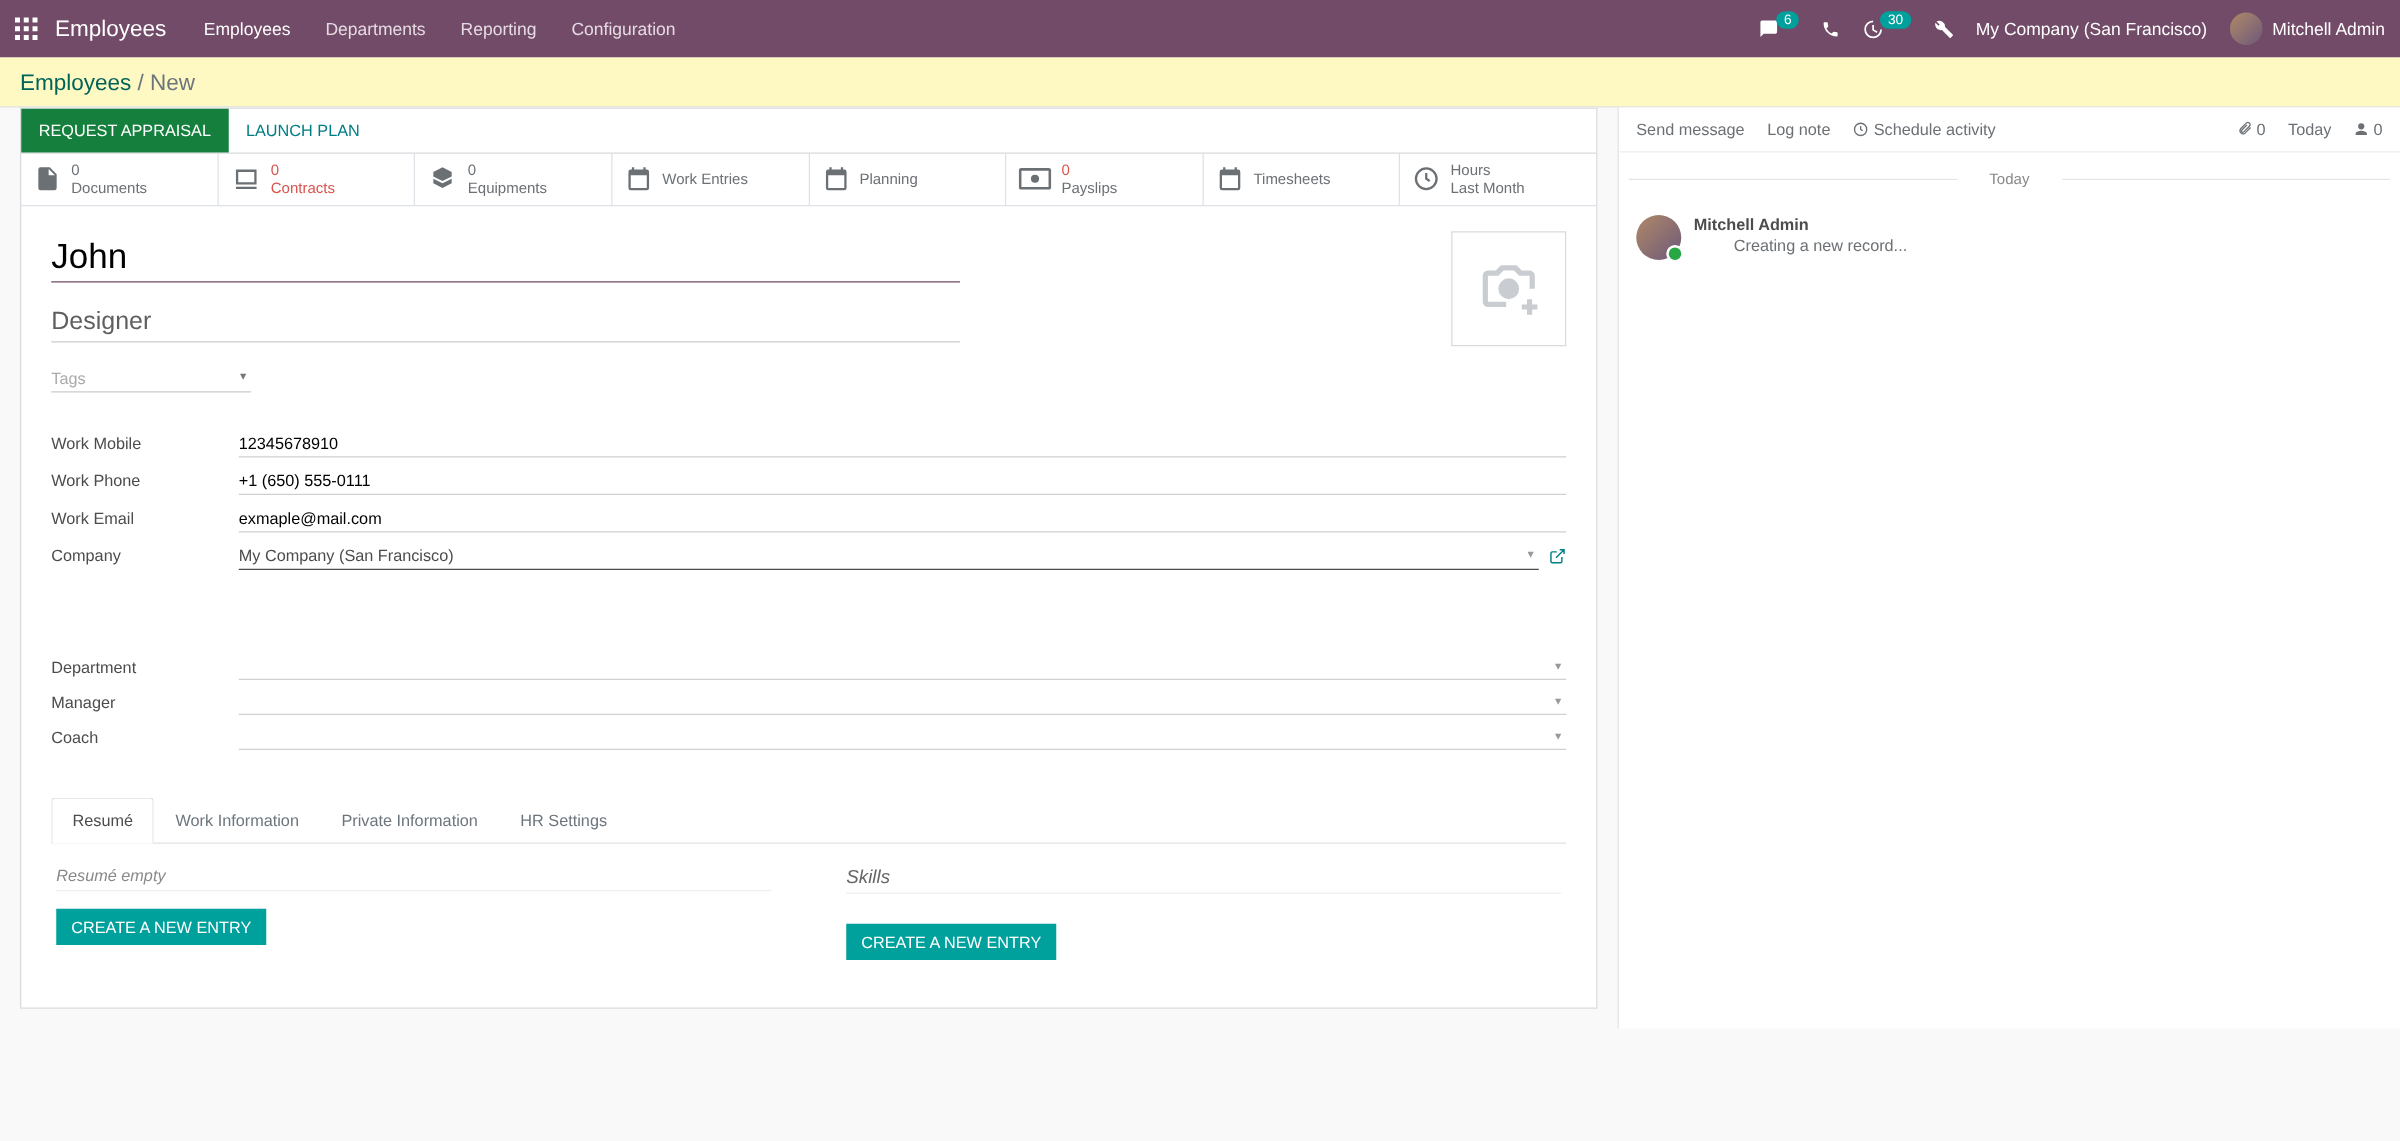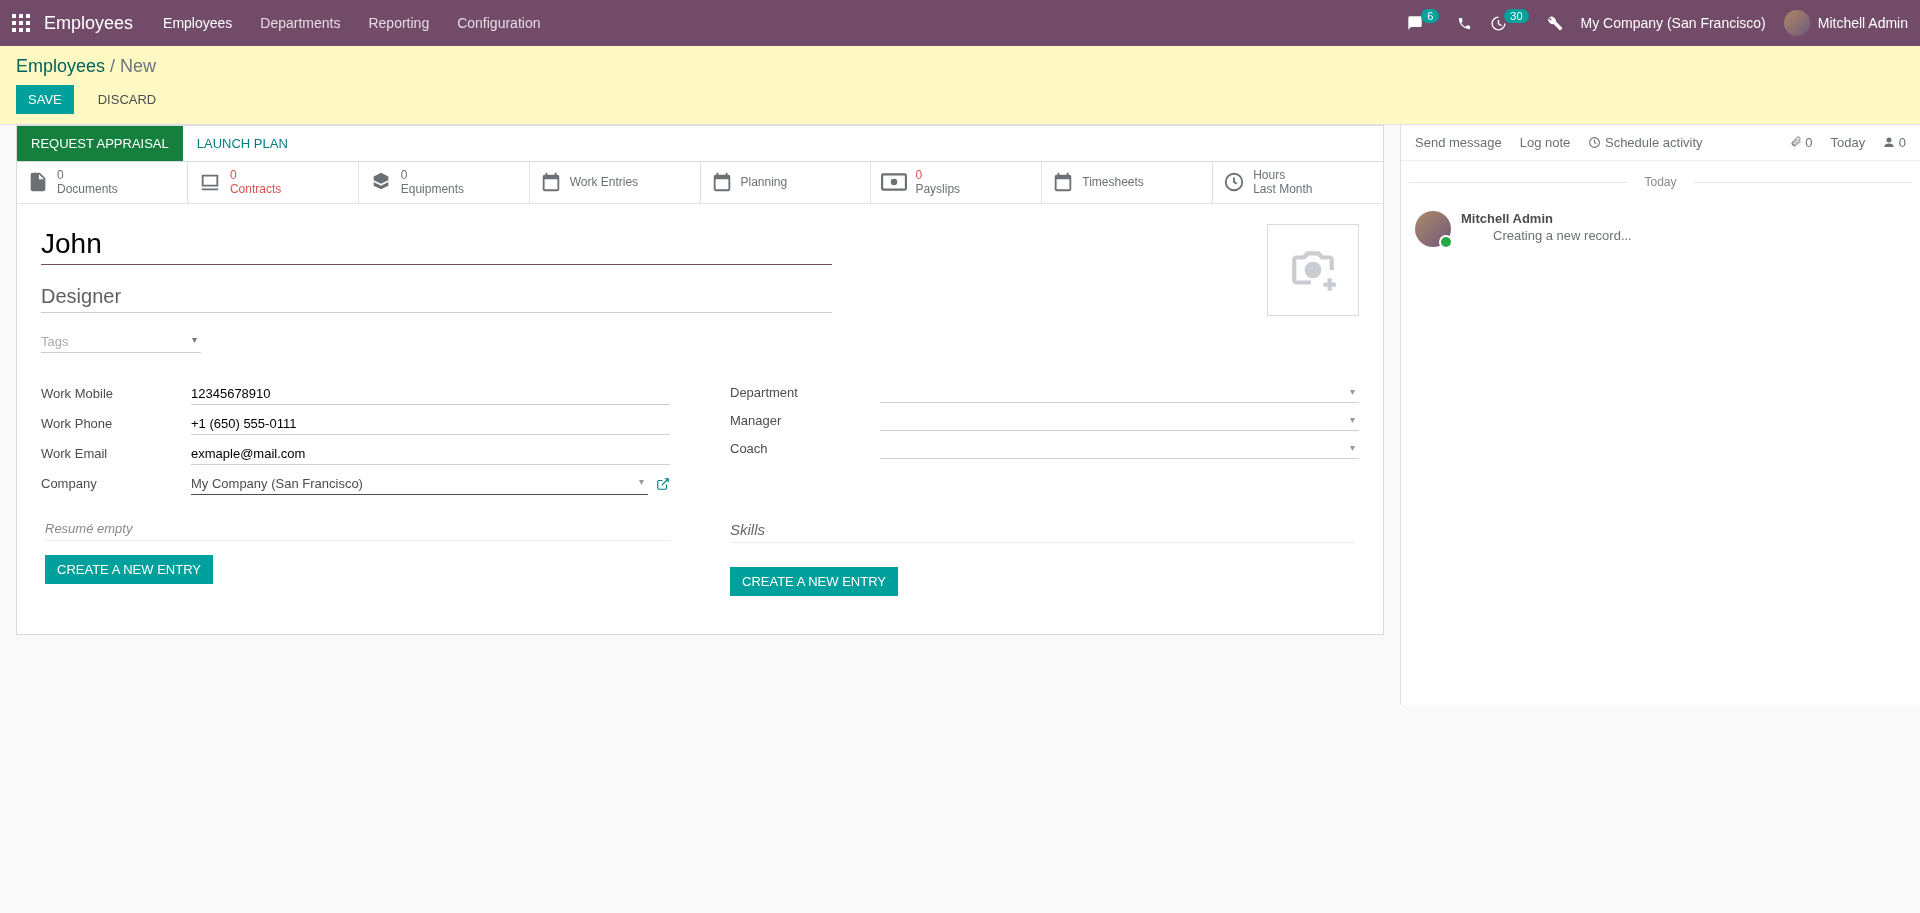--- a/index.html
+++ b/index.html
@@ -47,38 +47,38 @@
   .stat-text .num.warn { color:#d9534f; }
   .stat-text .lbl { color:#6b7075; font-size:12px; }
   .stat-text .lbl.warn { color:#d9534f; }
   
   .sheet-body { padding:20px 24px; position:relative; }
   .name-input { font-size:28px; border:none; border-bottom:1px solid #714B67; width:60%; padding:4px 0; outline:none; }
   .job-input { font-size:20px; border:none; border-bottom:1px solid #ccc; width:60%; padding:4px 0; margin-top:16px; outline:none; color:#5f5f5f; }
   .tags-input { margin-top:18px; font-size:13px; color:#aaa; border-bottom:1px solid #ccc; width:160px; padding:3px 0; position:relative; cursor:pointer; }
   .tags-input:after { content:"▾"; position:absolute; right:4px; color:#777; font-size:10px; }
   .image-box { position:absolute; right:24px; top:20px; width:92px; height:92px; border:1px solid #d8dadd; display:flex; align-items:center; justify-content:center; color:#c9ccd0; cursor:pointer; }
-  .fields-row { display:flex; gap:60px; margin-top:30px; }
+  .fields-row { display:flex; gap:60px; margin-top:30px;flex-direction:column; }
   .fields-col { flex:1; }
   .field { display:flex; align-items:center; margin-bottom:8px; }
   .field label { width:150px; font-size:13px; color:#4c4c4c; font-weight:500; }
   .field .val { flex:1; border:none; border-bottom:1px solid #d0d0d0; padding:3px 0; font-size:13px; outline:none; }
   .field .sel { flex:1; border-bottom:1px solid #d0d0d0; padding:3px 0; font-size:13px; position:relative; min-height:20px; cursor:pointer; }
   .field .sel:after { content:"▾"; position:absolute; right:4px; color:#999; font-size:10px; }
   .ext-link { color:#017E84; margin-left:8px; cursor:pointer; }
   
   .tabs { display:flex; border-bottom:1px solid #dee2e6; margin-top:30px; }
   .tab { padding:10px 16px; font-size:13px; color:#6c757d; cursor:pointer; border:1px solid transparent; border-bottom:none; margin-bottom:-1px; }
   .tab.active { color:#4c4c4c; border-color:#dee2e6; border-bottom:1px solid #fff; background:#fff; border-radius:3px 3px 0 0; }
   .tab-content { padding:18px 4px; display:flex; gap:60px; }
   .tab-col { flex:1; }
   .resume-empty { font-style:italic; color:#888; font-size:13px; margin-bottom:14px; border-bottom:1px solid #eee; padding-bottom:4px; }
   .section-title { font-style:italic; font-size:15px; color:#666; margin-bottom:24px; border-bottom:1px solid #eee; padding-bottom:4px; }
   
-  .chatter { width:520px; border-left:1px solid #dee2e6; background:#fff; min-height:580px; }
+  .chatter { width:626px; border-left:1px solid #dee2e6; background:#fff; min-height:580px; }
   .chatter-top { display:flex; align-items:center; padding:10px 14px; border-bottom:1px solid #eee; gap:18px; color:#6b7075; font-size:13px; }
   .chatter-top .spacer { flex:1; }
   .chatter-top span, .chatter-top a { cursor:pointer; }
   .today-sep { text-align:center; color:#888; font-size:12px; margin:14px 0; position:relative; }
   .today-sep:before, .today-sep:after { content:""; position:absolute; top:50%; width:42%; height:1px; background:#e5e5e5; }
   .today-sep:before { left:8px; } .today-sep:after { right:8px; }
   .msg { display:flex; gap:10px; padding:8px 14px; }
   .msg .av { width:36px; height:36px; border-radius:50%; background:linear-gradient(135deg,#b08968,#6d597a); position:relative; flex-shrink:0; }
   .msg .av:after { content:""; position:absolute; width:10px; height:10px; background:#28a745; border:2px solid #fff; border-radius:50%; right:-2px; bottom:-2px; }
   .msg .body .auth { font-weight:600; color:#4c4c4c; font-size:13px; }
@@ -138,24 +138,20 @@
     </div>
   </div>
 </div>
 
 <div class="control-panel">
   <div class="breadcrumb">
     <span class="root">Employees</span>
     <span> / </span>
     <span>New</span>
   </div>
-  <div class="actions">
-    <button class="btn btn-primary">Save</button>
-    <button class="btn btn-link">Discard</button>
-  </div>
 </div>
 
 <div class="main">
   <div class="form-area">
     <div class="form-sheet">
 
       <div class="statusbar">
         <div class="status-btns">
           <div class="sb primary">Request Appraisal</div>
           <div class="sb secondary">Launch Plan</div>
@@ -297,20 +293,26 @@
               <div class="sel"></div>
             </div>
             <div class="field">
               <label>Coach</label>
               <div class="sel"></div>
             </div>
           </div>
         </div>
 
         
+        <div class="tabs">
+          <div class="tab active">Resumé</div>
+          <div class="tab">Work Information</div>
+          <div class="tab">Private Information</div>
+          <div class="tab">HR Settings</div>
+        </div>
         <div class="tab-content">
           <div class="tab-col">
             <div class="resume-empty">Resumé empty</div>
             <button class="btn btn-primary">Create a new entry</button>
           </div>
           <div class="tab-col">
             <div class="section-title">Skills</div>
             <button class="btn btn-primary">Create a new entry</button>
           </div>
         </div>

